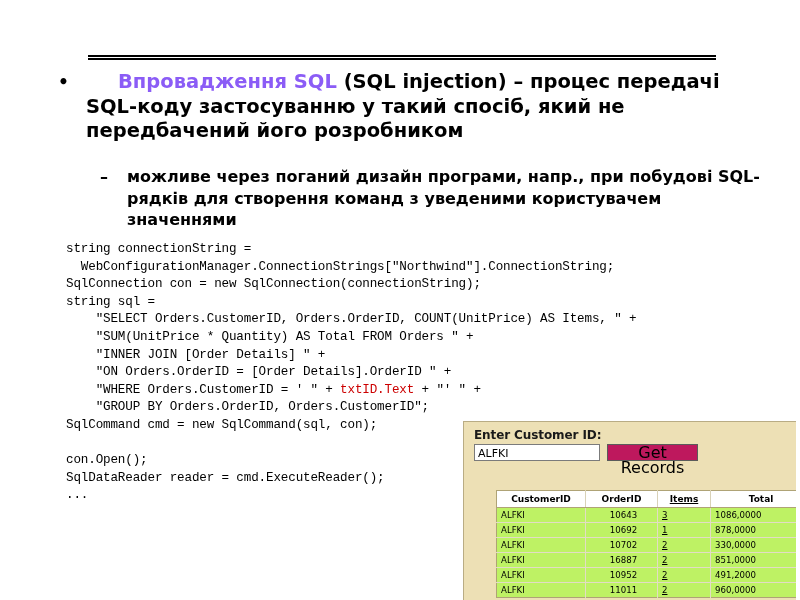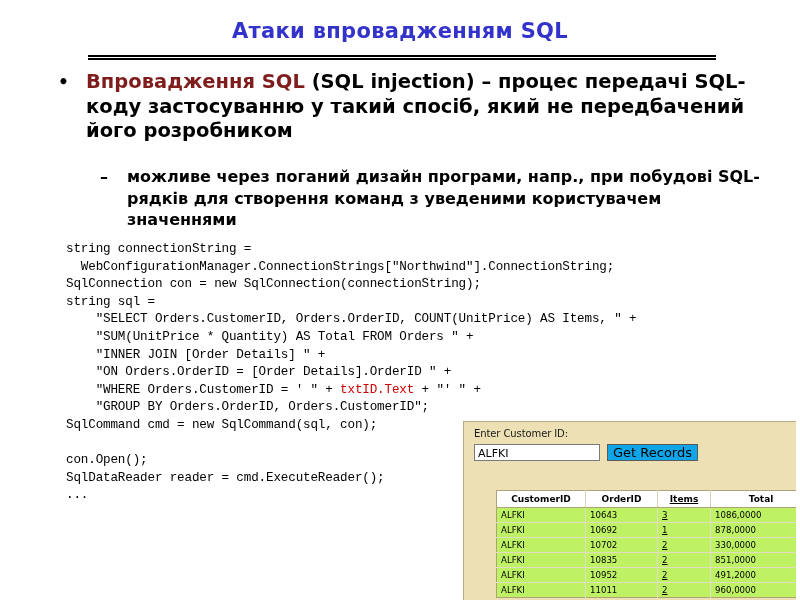--- a/index.html
+++ b/index.html
@@ -66,21 +66,22 @@
     left: 0;
     top: 0;
     font-size: 17px;
     line-height: 24.5px;
   }
   #bullet1 .body {
     margin-left: 28px;
     display: block;
   }
   .accent {
-    color: #7f1d1d;
+    color: #8b5cf6;
+    margin-left: 32px;
   }
 
   
   #bullet2 {
     position: absolute;
     left: 100px;
     top: 166px;
     width: 660px;
     font-family: "DejaVu Sans", sans-serif;
     font-weight: bold;
@@ -133,22 +134,22 @@
     border-top: 1px solid #B9AC84;
     border-left: 1px solid #B9AC84;
     box-sizing: border-box;
     overflow: hidden;
   }
   #form-label {
     position: absolute;
     left: 10px;
     top: 6px;
     font-family: "DejaVu Sans", sans-serif;
-    font-weight: normal;
-    font-size: 10px;
+    font-weight: bold;
+    font-size: 12px;
     color: #1a1a1a;
     letter-spacing: -0.1px;
   }
   #customer-id-input {
     position: absolute;
     left: 10px;
     top: 22px;
     width: 126px;
     height: 17px;
     background: #ffffff;
@@ -159,26 +160,26 @@
     color: #000000;
     padding: 1px 0 0 3px;
     line-height: 15px;
   }
   #get-records-button {
     position: absolute;
     left: 143px;
     top: 22px;
     width: 91px;
     height: 17px;
-    background: #0ea5e9;
+    background: #be185d;
     border: 1px solid #5b5b5b;
     box-sizing: border-box;
     text-align: center;
     font-family: "DejaVu Sans", sans-serif;
-    font-size: 13px;
+    font-size: 16px;
     color: #000000;
     line-height: 15px;
   }
 
   
   #results-grid {
     position: absolute;
     left: 8px;
     top: 68px;
     width: 315px;
@@ -211,30 +212,29 @@
     color: #000000;
     font-family: "DejaVu Sans", sans-serif;
     font-size: 8.6px;
     vertical-align: middle;
     overflow: hidden;
     white-space: nowrap;
   }
   #results-grid td:last-child { border-right: none; }
   #results-grid tr:last-child td { border-bottom: none; }
   .col-cust { width: 88px; }
-  .col-order { width: 71px; }
+  .col-order { width: 71px; text-align: center; }
   .col-items { width: 52px; text-decoration: underline; }
   .col-total { width: 100px; }
 </style>
 </head>
 <body>
 
 <div id="slide">
 
-  <div id="slide-title">Атаки впровадженням SQL</div>
 
   <div id="title-rule"></div>
 
   <div id="bullet1">
     <span class="marker">•</span>
     <span class="body"><span class="accent">Впровадження SQL</span><span> (SQL injection) – процес передачі SQL-коду застосуванню у такий спосіб, який не передбачений його розробником</span></span>
   </div>
 
   <div id="bullet2">
     <span class="marker">–</span>
@@ -273,21 +273,21 @@
             <td class="col-total">878,0000</td>
           </tr>
           <tr>
             <td class="col-cust">ALFKI</td>
             <td class="col-order">10702</td>
             <td class="col-items">2</td>
             <td class="col-total">330,0000</td>
           </tr>
           <tr>
             <td class="col-cust">ALFKI</td>
-            <td class="col-order">10835</td>
+            <td class="col-order">16887</td>
             <td class="col-items">2</td>
             <td class="col-total">851,0000</td>
           </tr>
           <tr>
             <td class="col-cust">ALFKI</td>
             <td class="col-order">10952</td>
             <td class="col-items">2</td>
             <td class="col-total">491,2000</td>
           </tr>
           <tr>

